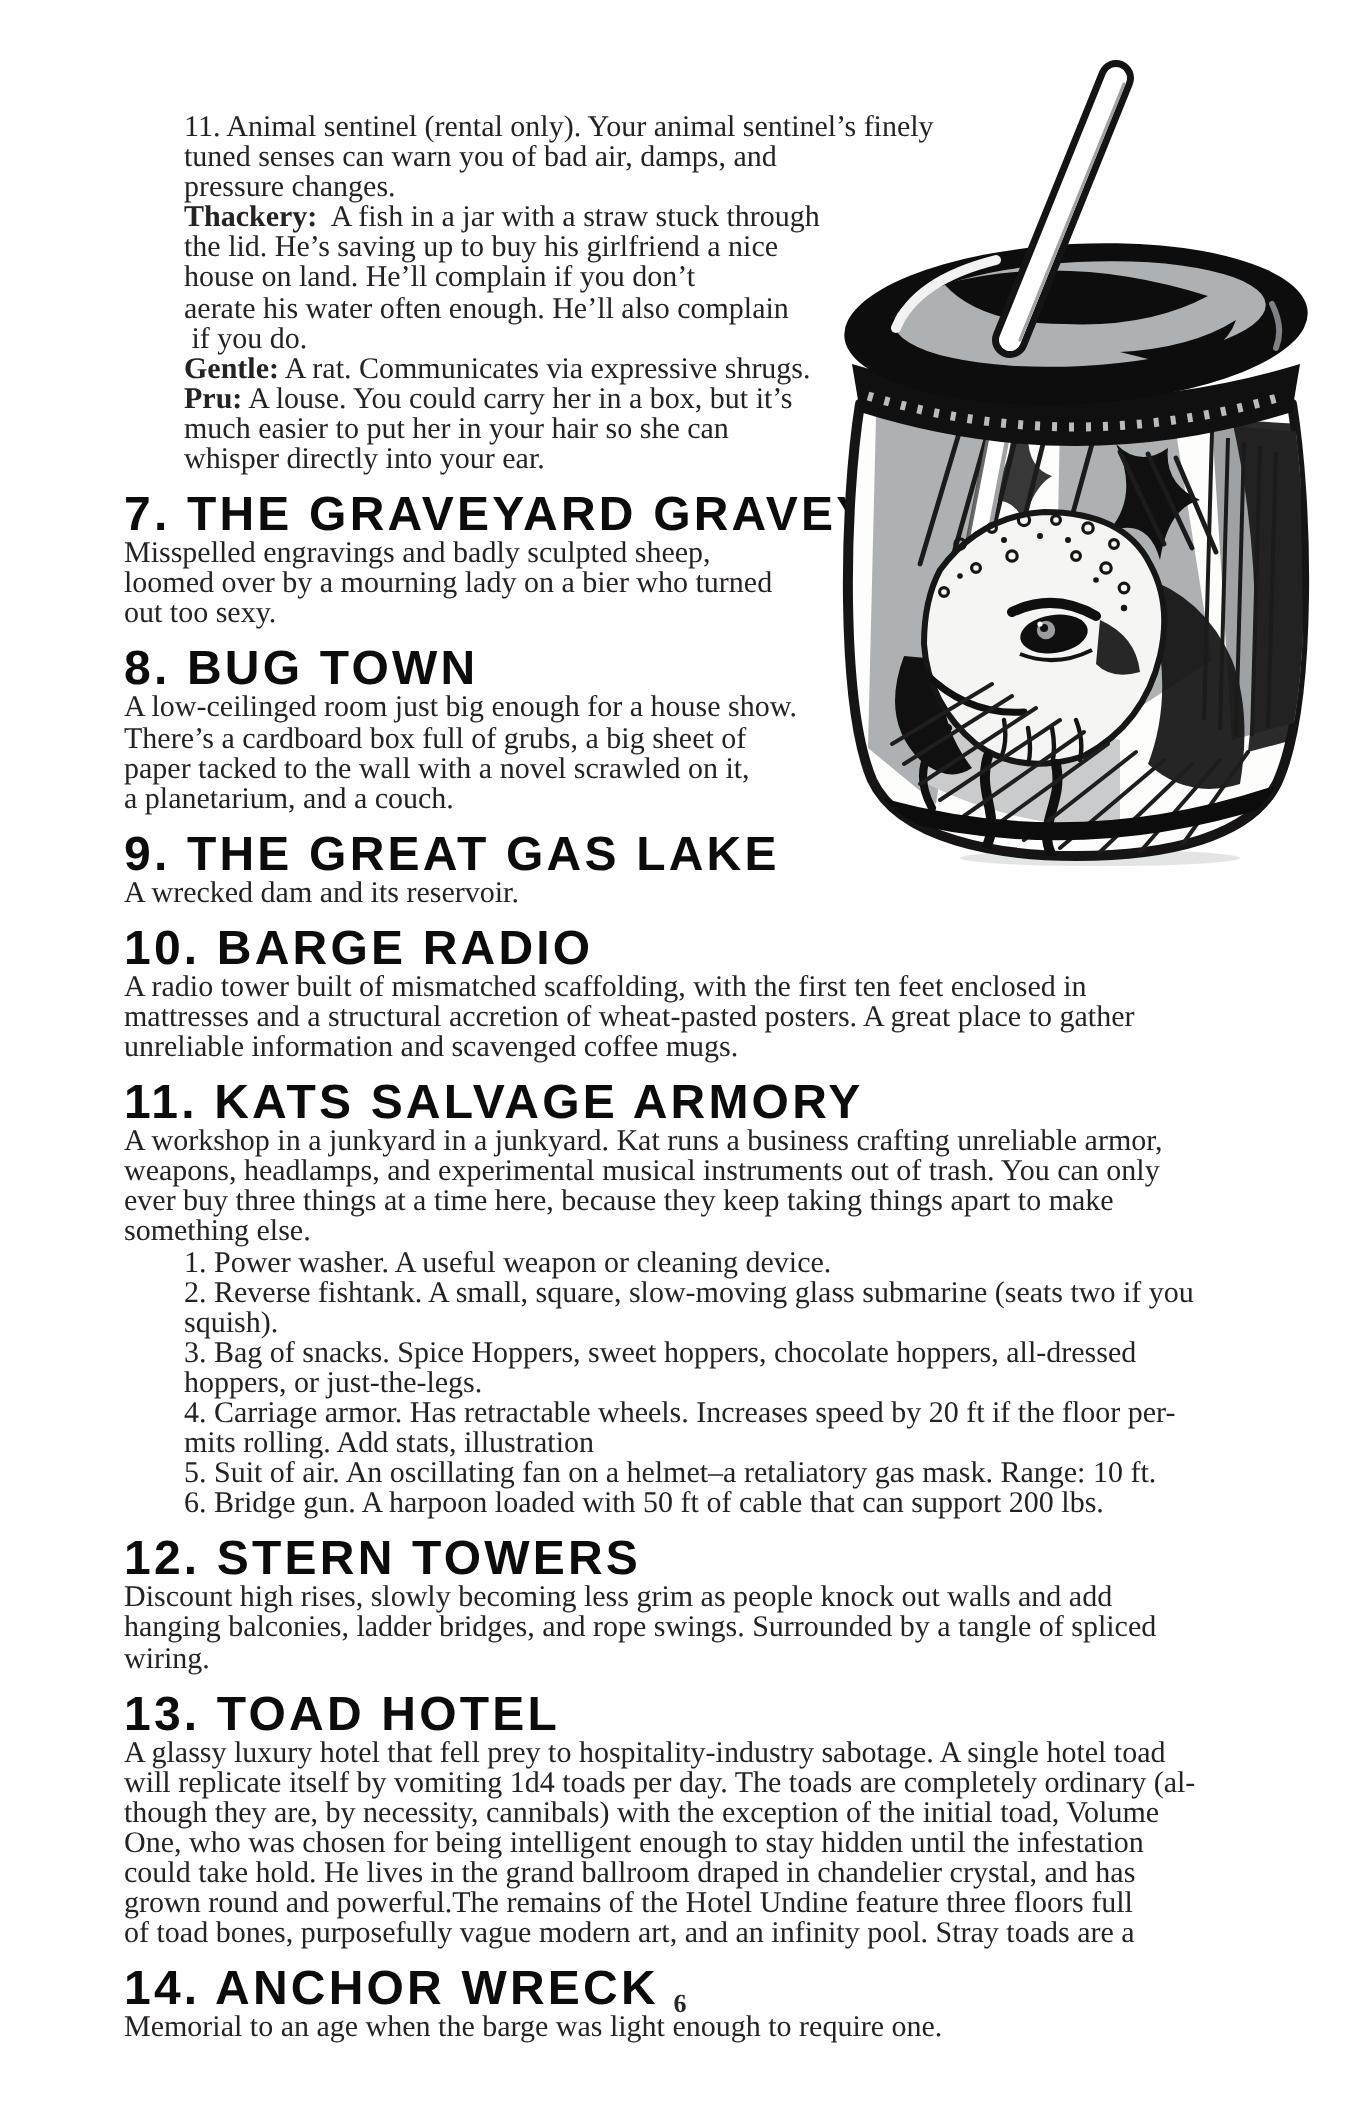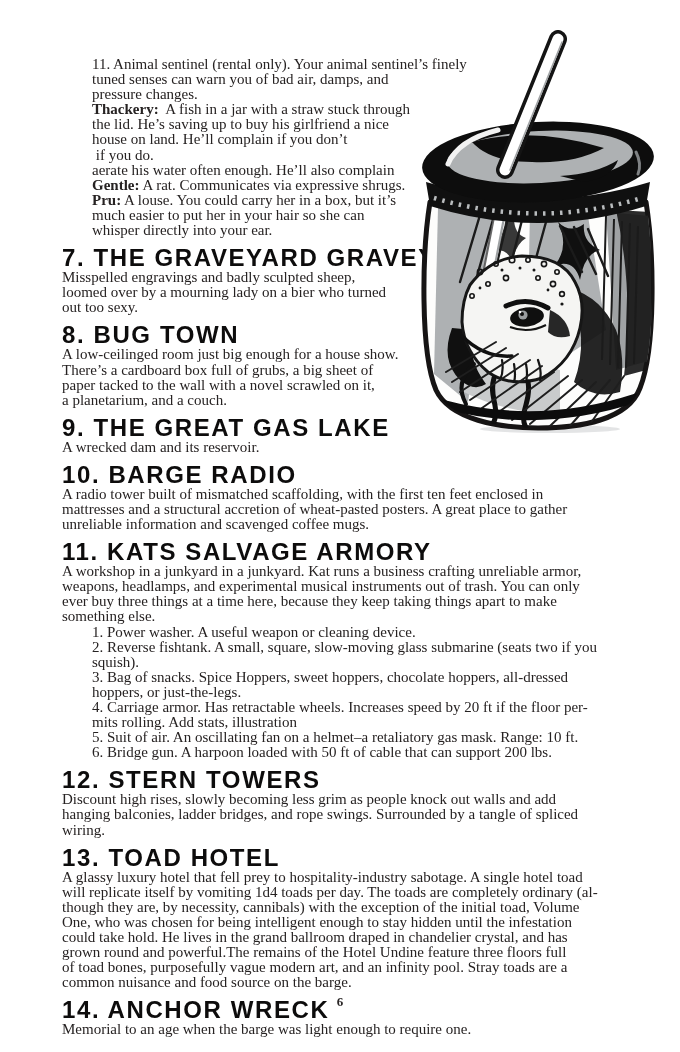--- a/index.html
+++ b/index.html
@@ -60,22 +60,22 @@
 <div class="page">
 
   <div class="content">
     <div class="intro">
         <div class="line"><span>11. Animal sentinel (rental only). Your animal sentinel’s finely</span></div>
         <div class="line"><span>tuned senses can warn you of bad air, damps, and</span></div>
         <div class="line"><span>pressure changes.</span></div>
         <div class="line"><b>Thackery:</b><span>  A fish in a jar with a straw stuck through</span></div>
         <div class="line"><span>the lid. He’s saving up to buy his girlfriend a nice</span></div>
         <div class="line"><span>house on land. He’ll complain if you don’t</span></div>
+        <div class="line"><span>aerate his water often enough. He’ll also complain</span></div>
         <div class="line"><span> if you do.</span></div>
-        <div class="line"><span>aerate his water often enough. He’ll also complain</span></div>
         <div class="line"><b>Gentle:</b><span> A rat. Communicates via expressive shrugs.</span></div>
         <div class="line"><b>Pru:</b><span> A louse. You could carry her in a box, but it’s</span></div>
         <div class="line"><span>much easier to put her in your hair so she can</span></div>
         <div class="line"><span>whisper directly into your ear.</span></div>
       </div>
     <div>
         <div class="section">
     <div class="section-heading">7. THE GRAVEYARD GRAVEYARD</div>
     <div>
             <div class="line">Misspelled engravings and badly sculpted sheep,</div>
@@ -154,21 +154,20 @@
         <div class="section">
     <div class="section-heading">13. TOAD HOTEL</div>
     <div>
             <div class="line">A glassy luxury hotel that fell prey to hospitality-industry sabotage. A single hotel toad</div>
             <div class="line">will replicate itself by vomiting 1d4 toads per day. The toads are completely ordinary (al-</div>
             <div class="line">though they are, by necessity, cannibals) with the exception of the initial toad, Volume</div>
             <div class="line">One, who was chosen for being intelligent enough to stay hidden until the infestation</div>
             <div class="line">could take hold. He lives in the grand ballroom draped in chandelier crystal, and has</div>
             <div class="line">grown round and powerful.The remains of the Hotel Undine feature three floors full</div>
             <div class="line">of toad bones, purposefully vague modern art, and an infinity pool. Stray toads are a</div>
-            <div class="line">common nuisance and food source on the barge.</div>
           </div>
 
   </div>
         <div class="section">
     <div class="section-heading">14. ANCHOR WRECK</div>
     <div>
             <div class="line">Memorial to an age when the barge was light enough to require one.</div>
           </div>
 
   </div>

